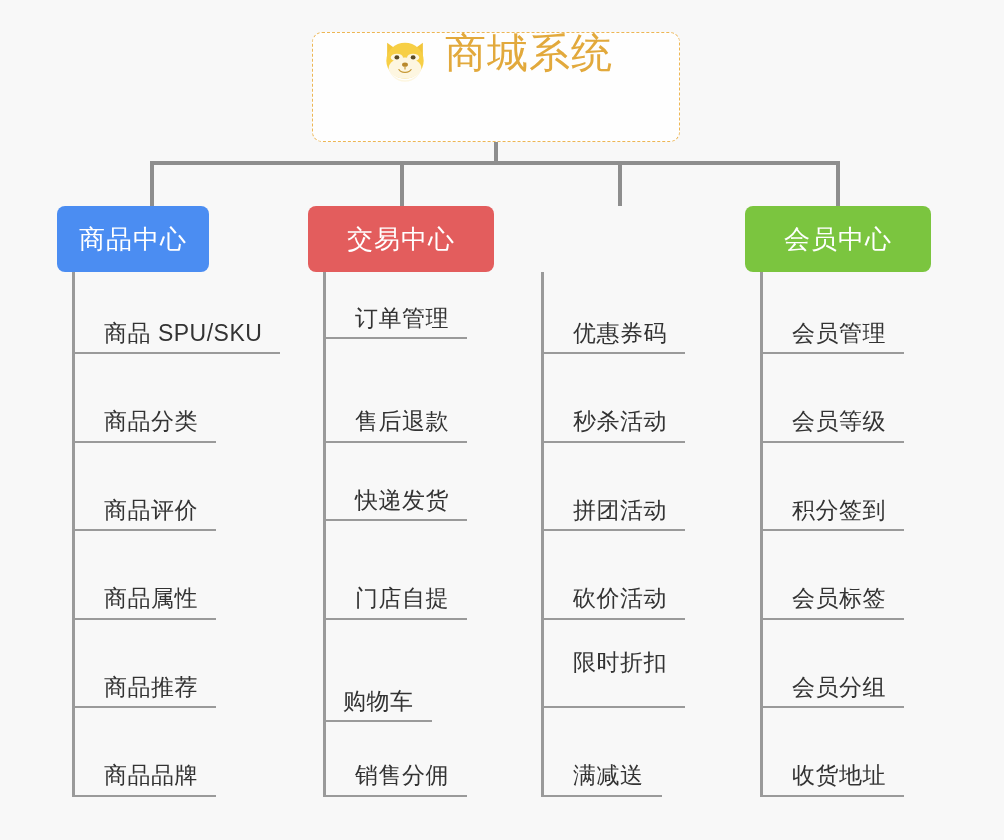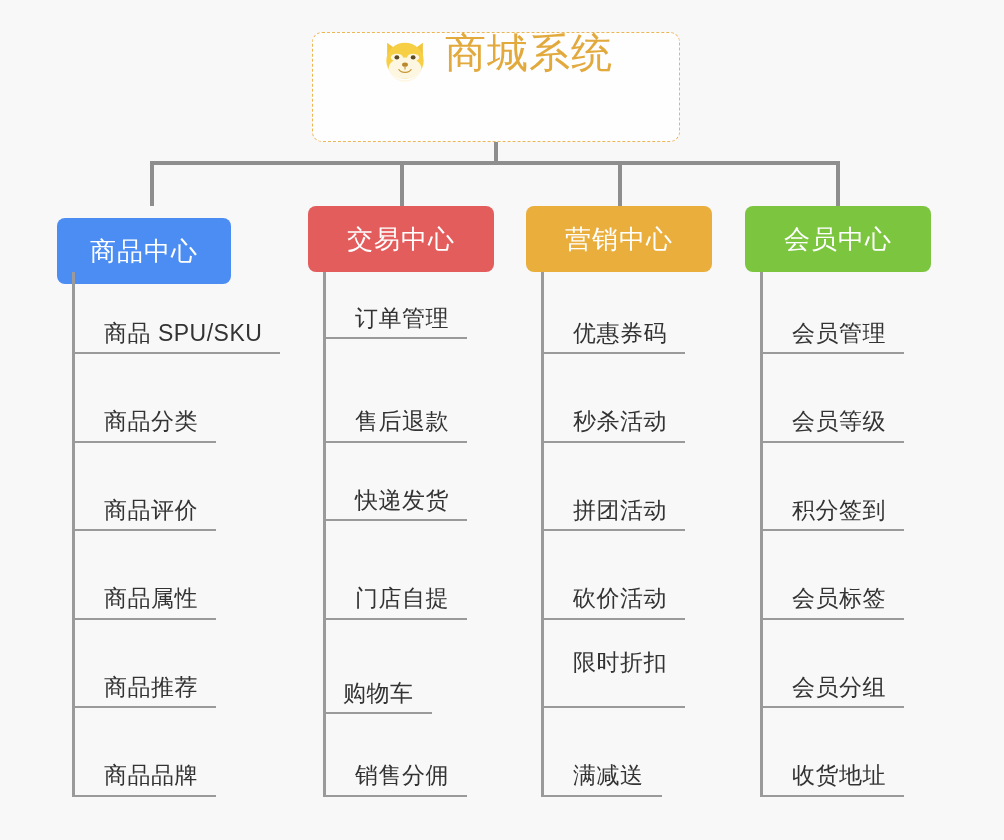--- a/index.html
+++ b/index.html
@@ -152,21 +152,21 @@
     <span class="root-title">商城系统</span>
   </div>
 
   <div class="conn conn-v-root" style="background: rgb(142, 142, 142);"></div>
   <div class="conn conn-bus" style="background: rgb(142, 142, 142);"></div>
   <div class="conn conn-v-cat" style="left: 150px; background: rgb(142, 142, 142);"></div>
   <div class="conn conn-v-cat" style="left: 400px; background: rgb(142, 142, 142);"></div>
   <div class="conn conn-v-cat" style="left: 618px; background: rgb(142, 142, 142);"></div>
   <div class="conn conn-v-cat" style="left: 836px; background: rgb(142, 142, 142);"></div>
 
-  <div class="category-box" style="left: 57px; width: 174px; background: rgb(75, 141, 242); margin-top: 12px;">
+  <div class="category-box" style="left: 57px; width: 152px; background: rgb(75, 141, 242);">
     <span>商品中心</span>
   </div>
   <div class="branch" style="left:72px;">
     <div class="trunk" style="height: 524.5px;"></div>
     <div class="leaf" style="top: 0px; height: 82px; display: flex; align-items: flex-end;">
       <span class="leaf-label">商品 SPU/SKU</span>
     </div>
     <div class="leaf" style="top: 88.5px; height: 82px; display: flex; align-items: flex-end;">
       <span class="leaf-label">商品分类</span>
     </div>
@@ -194,31 +194,28 @@
     </div>
     <div class="leaf" style="top: 88.5px; height: 82px; display: flex; align-items: flex-end;">
       <span class="leaf-label">售后退款</span>
     </div>
     <div class="leaf" style="top: 167px; height: 82px; display: flex; align-items: flex-end;">
       <span class="leaf-label">快递发货</span>
     </div>
     <div class="leaf" style="top: 265.5px; height: 82px; display: flex; align-items: flex-end;">
       <span class="leaf-label">门店自提</span>
     </div>
-    <div class="leaf" style="top: 360px; height: 82px; display: flex; align-items: flex-end; padding-left: 20px;">
+    <div class="leaf" style="top: 368px; height: 82px; display: flex; align-items: flex-end; padding-left: 20px;">
       <span class="leaf-label">购物车</span>
     </div>
     <div class="leaf" style="top: 442.5px; height: 82px; display: flex; align-items: flex-end; justify-content: center;">
       <span class="leaf-label">销售分佣</span>
     </div>
   </div>
 
-  <div class="category-box" style="left: 526px; width: 186px; background: rgb(233, 174, 60);">
-    <span>营销中心</span>
-  </div>
   <div class="branch" style="left:541px;">
     <div class="trunk" style="height: 524.5px;"></div>
     <div class="leaf" style="top: 0px; height: 82px; display: flex; align-items: flex-end;">
       <span class="leaf-label">优惠券码</span>
     </div>
     <div class="leaf" style="top: 88.5px; height: 82px; display: flex; align-items: flex-end;">
       <span class="leaf-label">秒杀活动</span>
     </div>
     <div class="leaf" style="top: 177px; height: 82px; display: flex; align-items: flex-end;">
       <span class="leaf-label">拼团活动</span>

